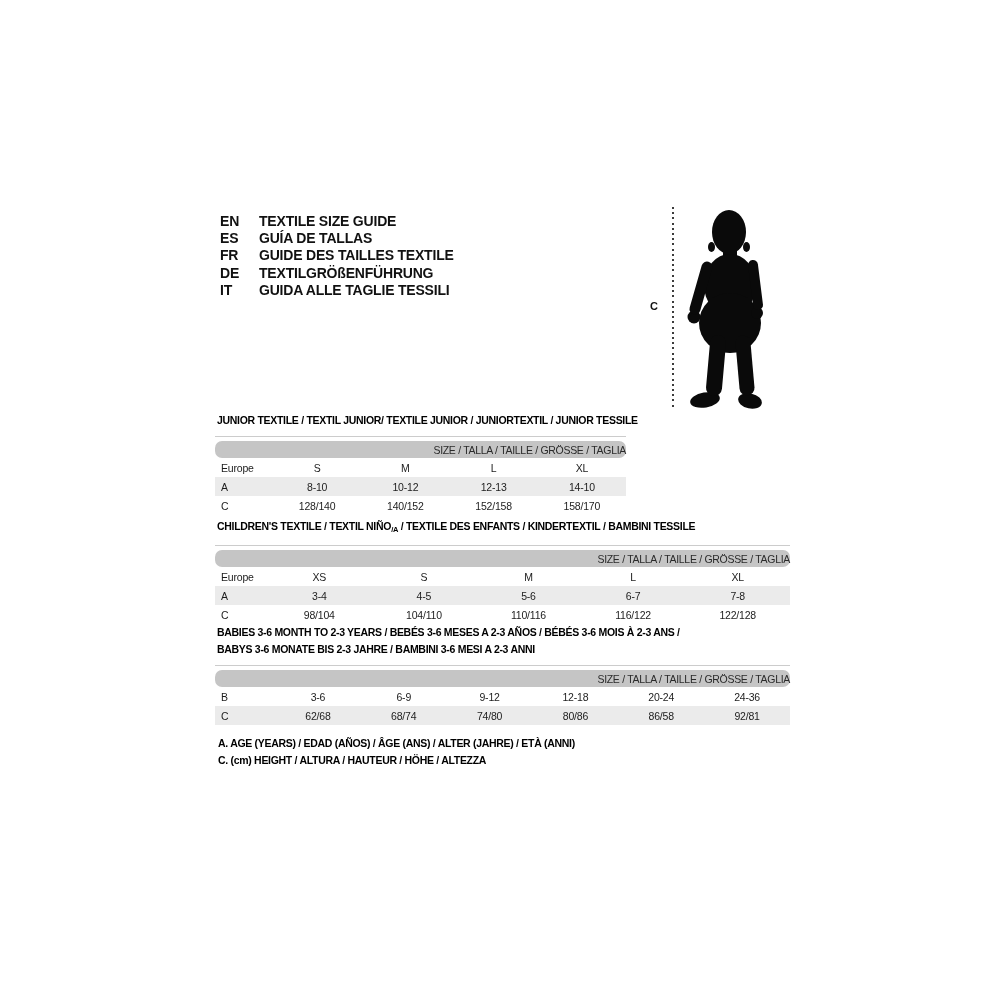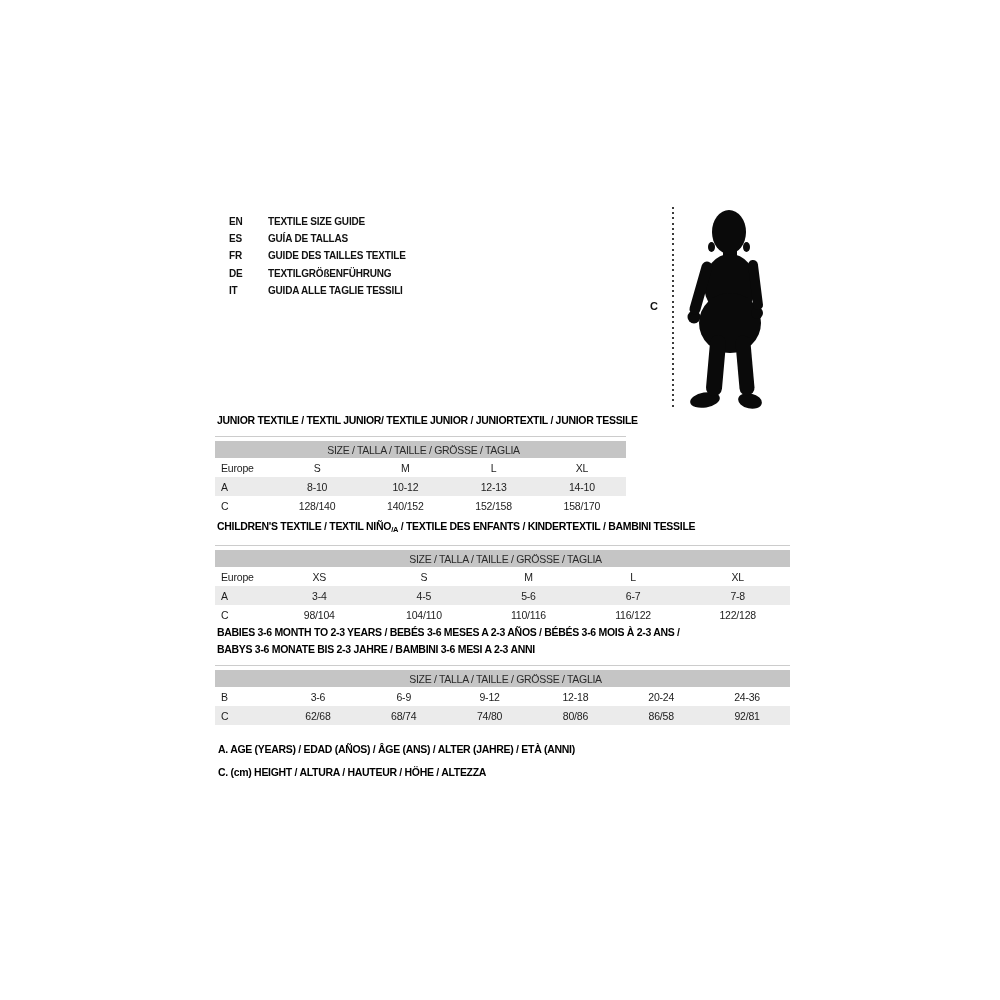--- a/index.html
+++ b/index.html
@@ -8,21 +8,21 @@
     width: 1000px;
     height: 1000px;
     background: #ffffff;
     font-family: "Liberation Sans", "DejaVu Sans", sans-serif;
     color: #1c1c1c;
     overflow: hidden;
   }
 
   
   .lang-block { position: absolute; left: 220px; top: 213px; }
-  .lang-row { display: flex; line-height: 17.2px; font-size: 10px; font-weight: bold; letter-spacing: -0.2px; color: #111; margin-left: 9px; }
+  .lang-row { display: flex; line-height: 17.2px; font-size: 14px; font-weight: bold; letter-spacing: -0.2px; color: #111; }
   .lang-code { width: 39px; flex: 0 0 39px; }
 
   
   .height-line {
     position: absolute; left: 672px; top: 207px; width: 2px; height: 200px;
     background: repeating-linear-gradient(to bottom, #3c3c3c 0 2px, transparent 2px 5.2px);
   }
   .height-label { position: absolute; left: 650px; top: 300px; font-size: 11px; font-weight: bold; color: #111; }
   .silhouette { position: absolute; left: 684px; top: 205px; }
 
@@ -36,33 +36,33 @@
     font-size: 10.5px; font-weight: bold; color: #000;
     line-height: 17px; letter-spacing: -0.3px; white-space: nowrap; padding-left: 2px;
   }
   .title-sub { font-size: 7.5px; vertical-align: -2px; }
 
   .table-wrap { border-top: 1px solid #cccccc; margin-top: 7px; padding-top: 4px; }
 
   table.size-table { width: 100%; border-collapse: collapse; table-layout: fixed; }
   table.size-table th.size-bar {
     background: #c5c5c5; color: #2a2a2a; font-weight: normal;
-    font-size: 10.5px; letter-spacing: -0.3px; text-align: center;
-    height: 17px; padding: 0 0 0 6px;
+    font-size: 10.5px; letter-spacing: -0.3px; text-align: right;
+    height: 17px; padding: 0 0 0 6px; border-radius: 7px;
   }
   table.size-table td {
     height: 19px; padding: 0; font-size: 10.5px; letter-spacing: -0.2px;
     text-align: center; color: #1c1c1c; white-space: nowrap;
   }
   table.size-table td.row-label { text-align: left; padding-left: 6px; }
   table.size-table tbody tr:nth-child(even) td { background: #ebebeb; }
 
   
   .legend { position: absolute; left: 218px; top: 735px; }
-  .legend-line { font-size: 10.5px; font-weight: bold; letter-spacing: -0.3px; line-height: 17.2px; color: #000; white-space: nowrap; margin-top: 6px; }
+  .legend-line { font-size: 10.5px; font-weight: bold; letter-spacing: -0.3px; line-height: 17.2px; color: #000; white-space: nowrap; }
 </style>
 </head>
 <body>
 
 <div id="canvas">
 
   <div class="lang-block">
     <div class="lang-row">
       <span class="lang-code">EN</span>
       <span class="lang-label">TEXTILE SIZE GUIDE</span>

